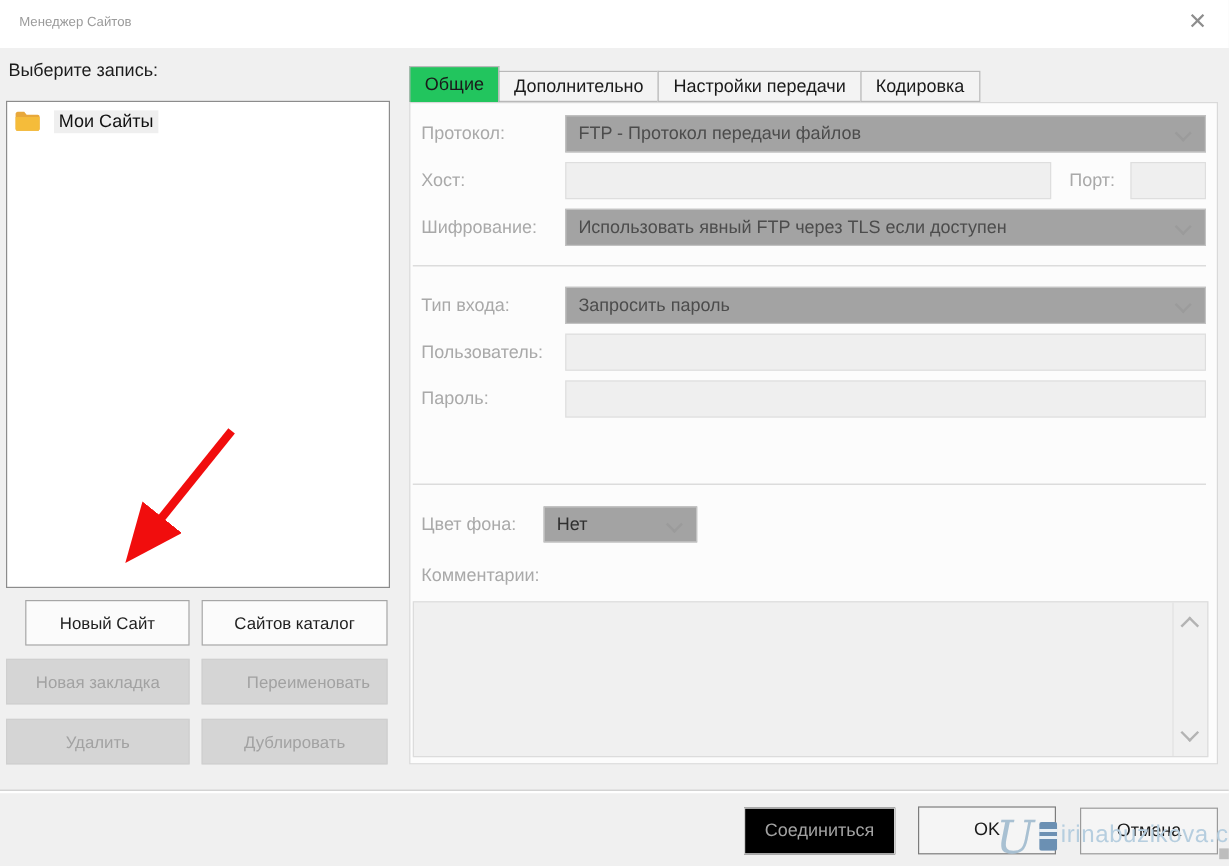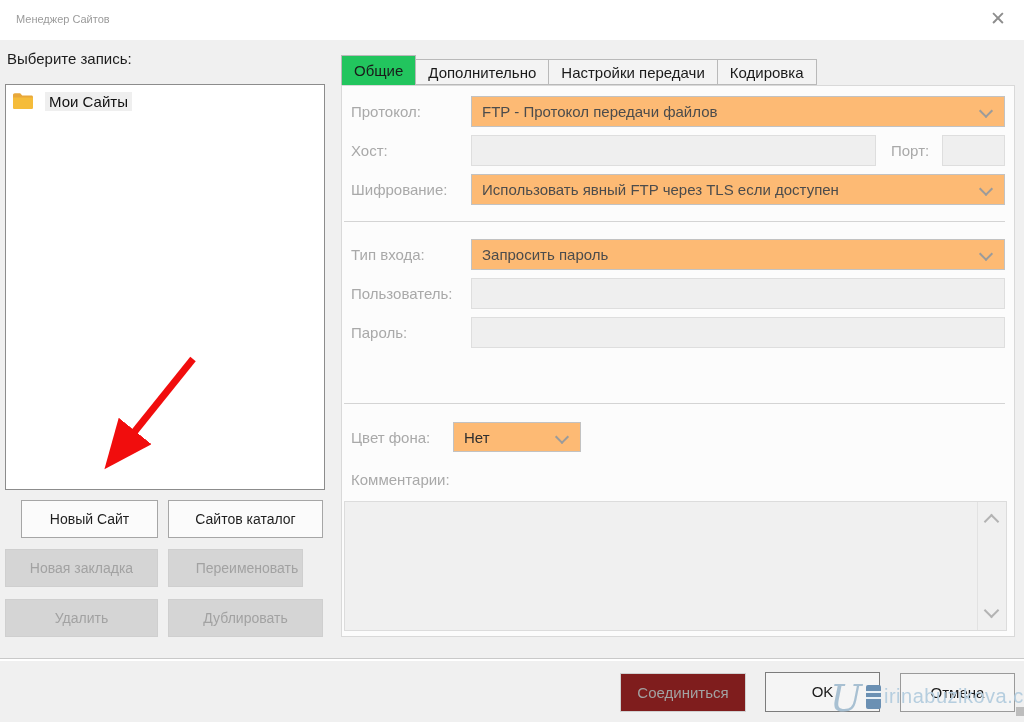--- a/index.html
+++ b/index.html
@@ -32,21 +32,21 @@
   .tabs{position:absolute;left:341px;top:55px;height:30px;display:flex;align-items:flex-end;}
   .tab{box-sizing:border-box;font-size:15px;color:#1a1a1a;padding:0 12px;
     border:1px solid #b9b9b9;background:#f3f3f3;height:26px;line-height:25px;margin-right:-1px;}
   .tab.active{background:#22c55e;height:30px;line-height:29px;border-bottom:none;
     position:relative;z-index:3;margin-top:48px;}
 
   
   .pane{position:absolute;left:341px;top:85px;width:674px;height:552px;background:#fcfcfc;
     border:1px solid #d9d9d9;box-sizing:border-box;z-index:1;}
   .flabel-dis{position:absolute;font-size:15px;color:#a9a9a9;}
-  .combo{position:absolute;box-sizing:border-box;background:#fdba74;border:1px solid #c2c2c2;
+  .combo{position:absolute;box-sizing:border-box;background:#a3a3a3;border:1px solid #c2c2c2;
     font-size:15px;color:#4c4c4c;padding-left:10px;}
   .combo .ctext{display:block;line-height:29px;white-space:nowrap;overflow:hidden;}
   .chev{position:absolute;right:13px;top:9px;width:8px;height:8px;
     border-right:2px solid #9b9b9b;border-bottom:2px solid #9b9b9b;transform:rotate(45deg);}
   .tinput{position:absolute;box-sizing:border-box;background:#efefef;border:1px solid #dedede;
     font-size:15px;color:#444;padding:0 8px;outline:none;}
   .sep{position:absolute;left:2px;width:661px;height:0;border-top:1px solid #d4d4d4;}
 
   .comments{position:absolute;left:2px;top:415px;width:663px;height:130px;background:#f0f0f0;
     border:1px solid #dcdcdc;box-sizing:border-box;}
@@ -56,21 +56,21 @@
   .scroll-chev.up{top:14px;transform:rotate(-135deg);}
   .scroll-chev.down{bottom:14px;transform:rotate(45deg);}
 
   
   .footer-sep{position:absolute;left:0;top:658px;width:1024px;height:2px;
     border-top:1px solid #c9c9c9;background:#ffffff;}
   .fbtn{position:absolute;box-sizing:border-box;font-size:15px;text-align:center;}
   .fbtn span{display:block;line-height:37px;}
   .fbtn.on{background:#f5f5f5;border:1px solid #9a9a9a;color:#1a1a1a;}
   .fbtn.default{border:1px solid #7c7c7c;}
-  .fbtn.off{background:#7f1d1d;border:1px solid #d0d0d0;color:#a2a2a2;}
+  .fbtn.off{background:#000000;border:1px solid #d0d0d0;color:#a2a2a2;}
 
   
   .watermark{position:absolute;left:830px;top:676px;width:194px;height:44px;z-index:5;
     pointer-events:none;}
   .wm-monogram{position:absolute;left:0;top:0;font-family:"DejaVu Serif",serif;
     font-style:italic;font-size:38px;color:#a8c0d2;}
   .wm-book{position:absolute;left:36px;top:9px;width:15px;height:24px;background:#6b90b3;
     border-radius:2px;
     background-image:linear-gradient(to bottom,transparent 6px,#e8f0f6 6px,#e8f0f6 8px,
       transparent 8px,transparent 12px,#e8f0f6 12px,#e8f0f6 14px,transparent 14px);}
@@ -111,21 +111,21 @@
 
   <div class="sbtn on" style="left:21px;top:500px;width:137px;height:38px;">
       <span>Новый Сайт</span>
     </div>
   <div class="sbtn on" style="left:168px;top:500px;width:155px;height:38px;">
       <span>Сайтов каталог</span>
     </div>
   <div class="sbtn off" style="left:5px;top:549px;width:153px;height:38px;">
       <span>Новая закладка</span>
     </div>
-  <div class="sbtn off" style="left:168px;top:549px;width:135px;height:38px;padding-left:23px;">
+  <div class="sbtn off" style="left:168px;top:549px;width:155px;height:38px;padding-left:23px;">
       <span>Переименовать</span>
     </div>
   <div class="sbtn off" style="left:5px;top:599px;width:153px;height:38px;">
       <span>Удалить</span>
     </div>
   <div class="sbtn off" style="left:168px;top:599px;width:155px;height:38px;">
       <span>Дублировать</span>
     </div>
 
   <div class="tabs">

